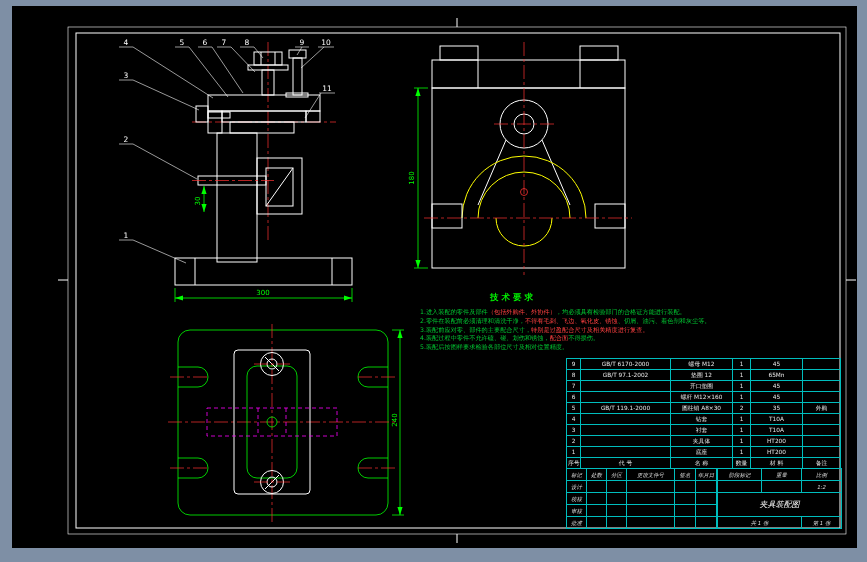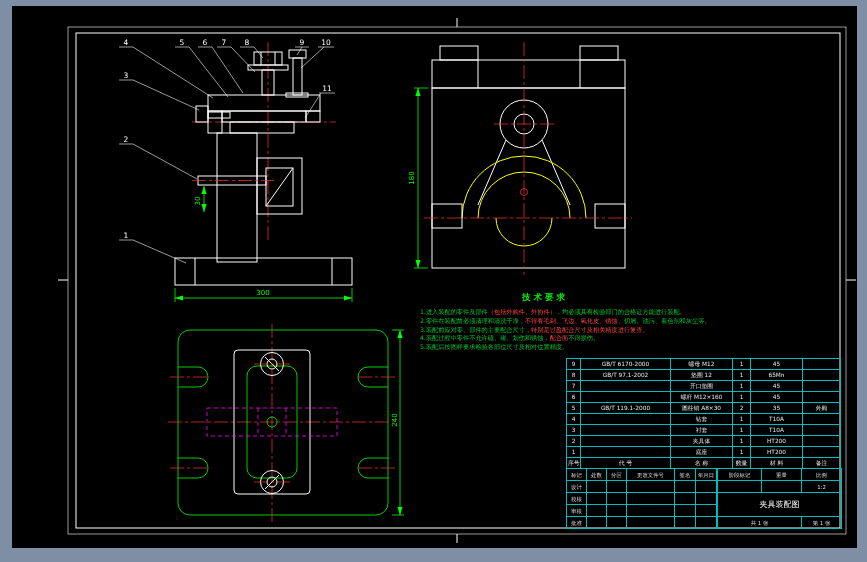--- a/index.html
+++ b/index.html
@@ -10,30 +10,30 @@
   svg text{font-family:"DejaVu Sans",sans-serif;}
   .wl{stroke:#ffffff;stroke-width:1;fill:none;}
   .wt{stroke:#ffffff;stroke-width:0.6;fill:none;}
   .cl{stroke:#ff3030;stroke-width:0.7;fill:none;stroke-dasharray:14 3 3 3;}
   .gl{stroke:#00ff00;stroke-width:0.8;fill:none;}
   .yl{stroke:#ffff00;stroke-width:1;fill:none;}
   .ml{stroke:#ff00ff;stroke-width:0.8;fill:none;stroke-dasharray:4 3;}
   .num{fill:#ffffff;font-size:7.5px;text-anchor:middle;}
   .dimt{fill:#00ff00;font-size:7px;text-anchor:middle;}
   .tech{position:absolute;left:420px;top:292px;width:300px;color:#00dd00;}
-  .tech h4{margin:0 0 4px 102px;font-size:8.5px;font-weight:bold;letter-spacing:3px;color:#00ee00;}
+  .tech h4{margin:0 0 4px 70px;font-size:8.5px;font-weight:bold;letter-spacing:3px;color:#00ee00;}
   .tline{font-size:6.2px;line-height:8.8px;white-space:nowrap;}
   .seg-g{color:#00cc33;}
   .seg-r{color:#ff4040;}
   .bom-wrap{position:absolute;left:566px;top:358px;width:274px;}
   table.bomt{border-collapse:collapse;table-layout:fixed;width:274px;}
   table.bomt td{border:1px solid #00bdbd;color:#e8e8e8;font-size:5.8px;line-height:6px;
       text-align:center;padding:0 1px;height:10px;overflow:hidden;white-space:nowrap;}
   .tb{position:absolute;left:566px;top:468px;width:274px;height:60px;display:flex;}
-  table.tbl{border-collapse:collapse;table-layout:fixed;}
+  table.tbl{border-collapse:collapse;table-layout:fixed;font-style:italic;}
   table.tbl td{border:1px solid #00bdbd;color:#dcdcdc;font-size:5.4px;line-height:6px;
       text-align:center;padding:0;overflow:hidden;white-space:nowrap;}
   .tb-left{width:150px;}
   .tb-right{width:124px;}
   .tb-title{font-size:8px !important;color:#ffffff !important;}
 </style>
 </head>
 <body>
 
 <div class="page">

